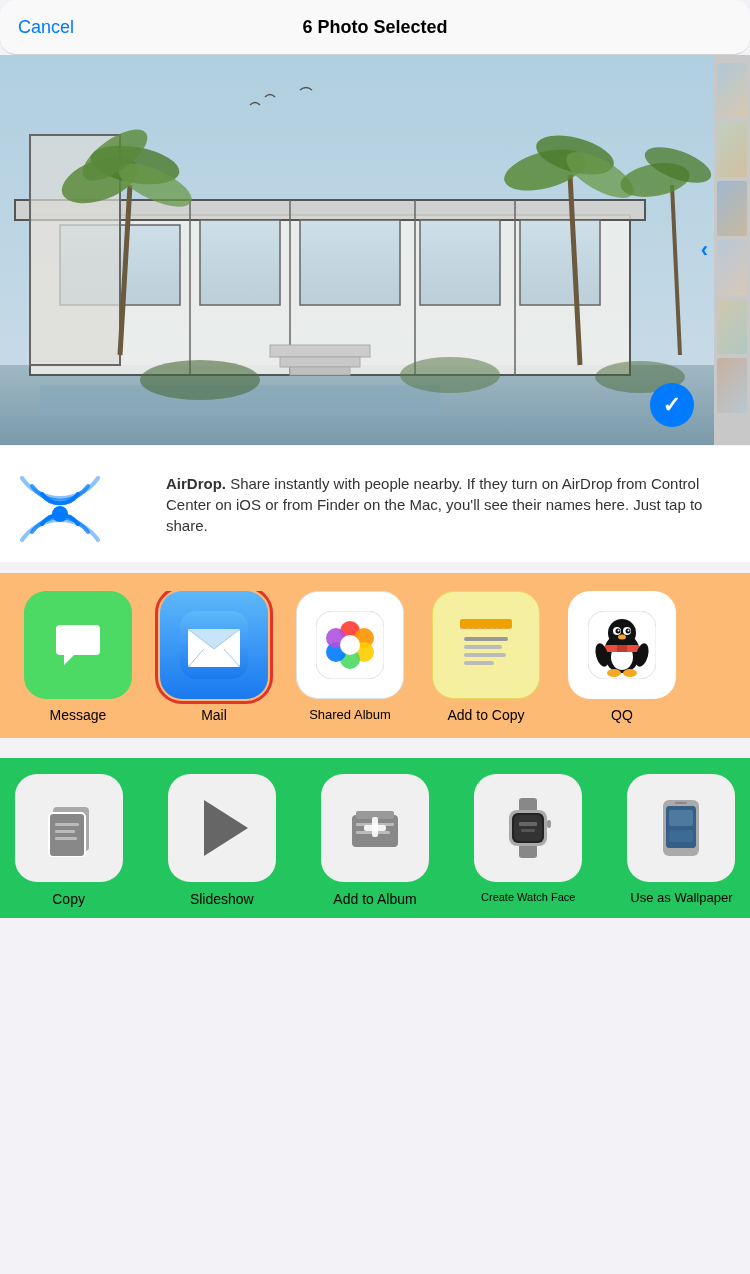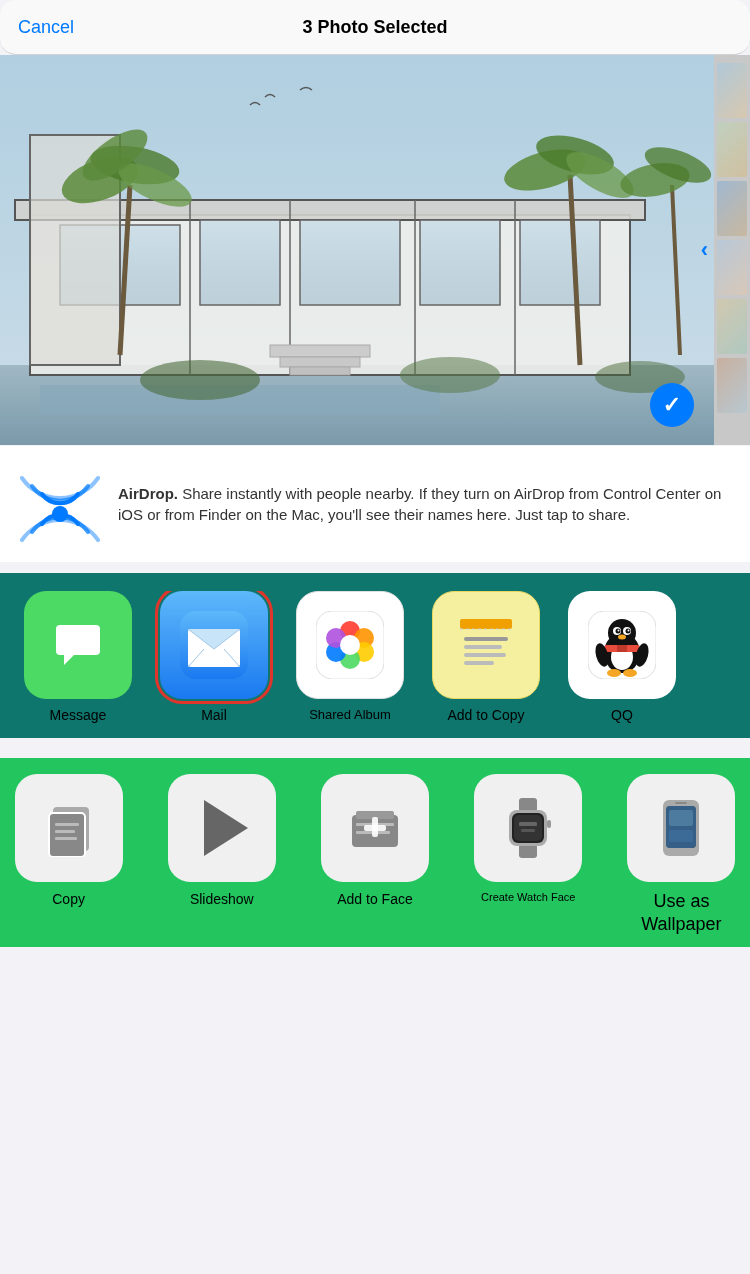--- a/index.html
+++ b/index.html
@@ -95,20 +95,21 @@
     }
 
     
     .airdrop-section {
       display: flex;
       align-items: center;
       background: white;
       padding: 18px 20px;
       min-height: 110px;
       margin-top: 1px;
+      gap: 48px;
     }
     .airdrop-icon {
       width: 80px;
       height: 80px;
       flex-shrink: 0;
       position: relative;
       margin-right: 18px;
     }
     .airdrop-rings {
       width: 80px;
@@ -118,21 +119,21 @@
       font-size: 15px;
       color: #333;
       line-height: 1.4;
     }
     .airdrop-text strong {
       font-weight: 700;
     }
 
     
     .apps-section {
-      background: #0f766e;
+      background: #fdba74;
       padding: 18px 0 14px 0;
       margin-top: 1px;
       display: flex;
       flex-direction: column;
       align-items: flex-start;
     }
     .apps-row {
       display: flex;
       flex-direction: row;
       padding: 0 14px;
@@ -227,21 +228,21 @@
       border-top: 28px solid transparent;
       border-bottom: 28px solid transparent;
       border-left: 44px solid #666;
     }
   </style>
 </head>
 <body>
 
 <div class="header">
   <button class="header-cancel">Cancel</button>
-  <span class="header-title">3 Photo Selected</span>
+  <span class="header-title">6 Photo Selected</span>
 </div>
 
 <div class="photo-area">
 
   <div class="photo-main">
     <svg width="718" height="390" viewBox="0 0 718 390" xmlns="http://www.w3.org/2000/svg">
 
       <defs>
         <linearGradient id="skyGrad" x1="0" y1="0" x2="0" y2="1">
           <stop offset="0%" stop-color="#b0cfe0"></stop>
@@ -486,21 +487,21 @@
 
         <rect x="8" y="10" width="38" height="8" rx="2" fill="#999"></rect>
 
         <rect x="8" y="22" width="38" height="3" rx="1" fill="#bbb"></rect>
         <rect x="8" y="30" width="34" height="3" rx="1" fill="#bbb"></rect>
 
         <rect x="24" y="16" width="6" height="20" rx="2" fill="white" opacity="0.9"></rect>
         <rect x="16" y="24" width="22" height="6" rx="2" fill="white" opacity="0.9"></rect>
       </svg>
     </div>
-    <span class="action-label">Add to Face</span>
+    <span class="action-label">Add to Album</span>
   </div>
 
   <div class="action-item">
     <div class="action-icon-box">
       <svg width="46" height="60" viewBox="0 0 46 60" xmlns="http://www.w3.org/2000/svg">
 
         <rect x="14" y="0" width="18" height="14" rx="3" fill="#888"></rect>
 
         <rect x="14" y="46" width="18" height="14" rx="3" fill="#888"></rect>
 
@@ -530,18 +531,18 @@
         <rect x="7" y="8" width="30" height="42" rx="4" fill="#336699" opacity="0.8"></rect>
 
         <circle cx="22" cy="54" r="0" fill="#999"></circle>
 
         <rect x="16" y="4" width="12" height="2" rx="1" fill="#888"></rect>
 
         <rect x="10" y="12" width="24" height="16" rx="2" fill="#5588aa" opacity="0.7"></rect>
         <rect x="10" y="32" width="24" height="12" rx="2" fill="#4477aa" opacity="0.5"></rect>
       </svg>
     </div>
-    <span class="action-label" style="font-size:18px;">Use as Wallpaper</span>
+    <span class="action-label" style="font-size:13px;">Use as Wallpaper</span>
   </div>
 
 </div>
 
 <div style="flex:1;background:#f2f2f7;min-height:20px;"></div>
 
 </body></html>

